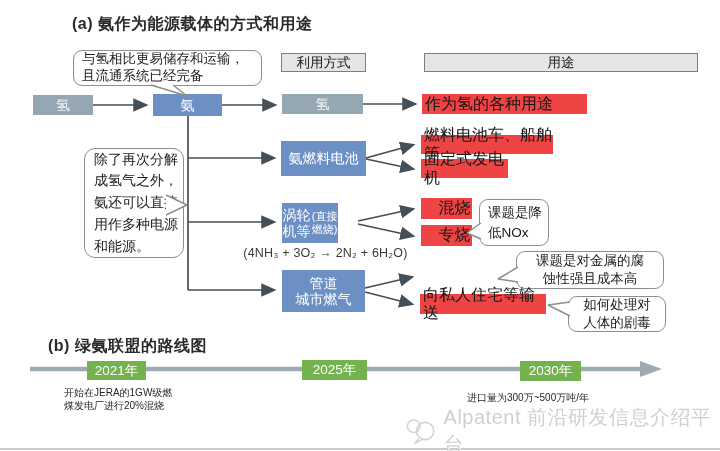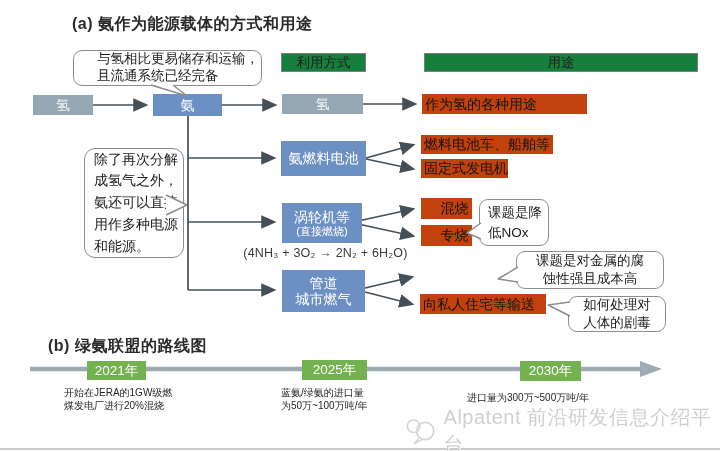--- a/index.html
+++ b/index.html
@@ -5,30 +5,30 @@
   html,body{margin:0;padding:0;background:#ffffff;}
   .canvas{
     position:relative;width:720px;height:451px;background:#ffffff;overflow:hidden;
     font-family:"Liberation Sans","DejaVu Sans",sans-serif;color:#1f1f1f;
   }
   .layer{position:absolute;left:0;top:0;width:720px;height:451px;}
   .abs{position:absolute;box-sizing:border-box;}
   .pre{white-space:pre-line;}
   .sec-title{font-size:16px;font-weight:600;color:#2a2a2a;letter-spacing:.5px;}
   .hdr{
-    background:#15803d;border:1.5px solid #7e7e7e;display:flex;align-items:center;justify-content:center;
+    background:#e5e5e5;border:1.5px solid #7e7e7e;display:flex;align-items:center;justify-content:center;
     font-size:13.5px;color:#222;z-index:2;
   }
   .node{
     display:flex;align-items:center;justify-content:center;text-align:center;
     font-size:14px;font-weight:500;z-index:2;line-height:1.15;
   }
   .node.blue{background:#6d90c4;color:#ffffff;}
   .node.gray{background:#94a7b2;color:#f2f5f7;}
-  .node.pink{background:#c2410c;color:#161616;justify-content:flex-start;text-align:left;padding-left:3px;font-size:14px;}
+  .node.pink{background:#ef4444;color:#161616;justify-content:flex-start;text-align:left;padding-left:3px;font-size:16px;}
   .node.pink.center{justify-content:center;text-align:right;padding-left:16px;}
   .node.green{background:#73b24e;color:#ffffff;font-size:13.5px;}
   .node .sub{font-size:11px;font-weight:400;}
   .bubble{
     background:#fff;border:1.5px solid #8e8e8e;border-radius:9px;z-index:2;
     font-size:13.5px;color:#1c1c1c;line-height:1.5;display:flex;align-items:center;
   }
   .formula{font-size:12.5px;color:#3a3a3a;z-index:2;text-align:center;letter-spacing:.2px;}
   .milestone{font-size:10px;color:#262626;line-height:1.28;z-index:2;}
   .watermark{
@@ -68,21 +68,21 @@
       <line x1="30" y1="369" x2="642" y2="369" stroke="#9fabb3" stroke-width="4.5"></line>
       <polygon points="640,361 640,377 662,369" fill="#9fabb3"></polygon>
     </g>
   </svg>
 
   <div class="abs sec-title" style="left:48px;top:14px;margin-left:24px;">(a) 氨作为能源载体的方式和用途</div>
 
   <div class="abs hdr" style="left:281px;top:53px;width:85px;height:19px;">利用方式</div>
   <div class="abs hdr" style="left:424px;top:53px;width:274px;height:19px;">用途</div>
 
-  <div class="abs bubble pre" style="left:73px;top:50px;width:189px;height:36px;padding-left:23px;line-height:1.25;">与氢相比更易储存和运输，
+  <div class="abs bubble pre" style="left:73px;top:50px;width:189px;height:36px;padding-left:8px;line-height:1.25;">与氢相比更易储存和运输，
 且流通系统已经完备</div>
   <div class="abs bubble pre" style="left:68px;top:148px;width:100px;height:110px;padding-left:9px;font-size:14px;line-height:1.55;border-radius:11px;margin-left:16px;">除了再次分解
 成氢气之外，
 氨还可以直接
 用作多种电源
 和能源。</div>
   <div class="abs bubble pre" style="left:479px;top:199px;width:70px;height:47px;padding-left:8px;line-height:1.45;">课题是降
 低NOx</div>
   <div class="abs bubble pre" style="left:516px;top:251px;width:148px;height:38px;justify-content:center;text-align:center;line-height:1.35;">课题是对金属的腐
 蚀性强且成本高</div>
@@ -111,42 +111,40 @@
 
   <div class="abs node gray" style="left:33px;top:95px;width:60px;height:20px;">氢</div>
   <div class="abs node blue" style="left:153px;top:94px;width:69px;height:22px;">氨</div>
   <div class="abs node gray" style="left:282px;top:94px;width:81px;height:20px;">氢</div>
   <div class="abs node pink" style="left:422px;top:94px;width:165px;height:20px;">作为氢的各种用途</div>
 
   <div class="abs node blue" style="left:281px;top:141px;width:85px;height:35px;">氨燃料电池</div>
   <div class="abs node pink" style="left:421px;top:135px;width:132px;height:19px;">燃料电池车、船舶等</div>
   <div class="abs node pink" style="left:421px;top:159px;width:87px;height:19px;">固定式发电机</div>
 
-  <div class="abs node blue" style="left:282px;top:203px;width:80px;height:40px;flex-direction:column;">
+  <div class="abs node blue" style="left:282px;top:203px;width:56px;height:40px;">
     <span>涡轮机等</span>
     <span class="sub">(直接燃烧)</span>
   </div>
   <div class="abs node pink center" style="left:421px;top:198px;width:51px;height:21px;">混烧</div>
   <div class="abs node pink center" style="left:421px;top:225px;width:51px;height:21px;">专烧</div>
   <div class="abs formula" style="left:228px;top:246px;width:195px;">(4NH₃ + 3O₂ → 2N₂ + 6H₂O)</div>
 
   <div class="abs node blue pre" style="left:282px;top:270px;width:83px;height:42px;">管道
 城市燃气</div>
   <div class="abs node pink" style="left:420px;top:294px;width:126px;height:20px;">向私人住宅等输送</div>
 
   <div class="abs sec-title" style="left:48px;top:336px;">(b) 绿氨联盟的路线图</div>
 
   <div class="abs node green" style="left:87px;top:361px;width:59px;height:19px;">2021年</div>
   <div class="abs node green" style="left:302px;top:360px;width:65px;height:20px;">2025年</div>
   <div class="abs node green" style="left:520px;top:361px;width:61px;height:20px;">2030年</div>
 
   <div class="abs milestone pre" style="left:64px;top:387px;">开始在JERA的1GW级燃
 煤发电厂进行20%混烧</div>
-  <div class="abs milestone pre" style="left:281px;top:387px;">蓝氨/绿氨的进口量
-为50万~100万吨/年</div>
   <div class="abs milestone pre" style="left:467px;top:392px;">进口量为300万~500万吨/年</div>
 
   <div class="abs watermark" style="left:405px;top:404px;">
     <svg width="34" height="28" viewBox="0 0 34 28">
       <circle cx="9" cy="9" r="6.5" fill="none" stroke="#d4d4d4" stroke-width="1.6"></circle>
       <circle cx="21" cy="14" r="9" fill="none" stroke="#d4d4d4" stroke-width="1.6"></circle>
       <path d="M14 22 L10 27 L18 23" fill="none" stroke="#d4d4d4" stroke-width="1.6"></path>
     </svg>
     <span>Alpatent 前沿研发信息介绍平台</span>
   </div>

